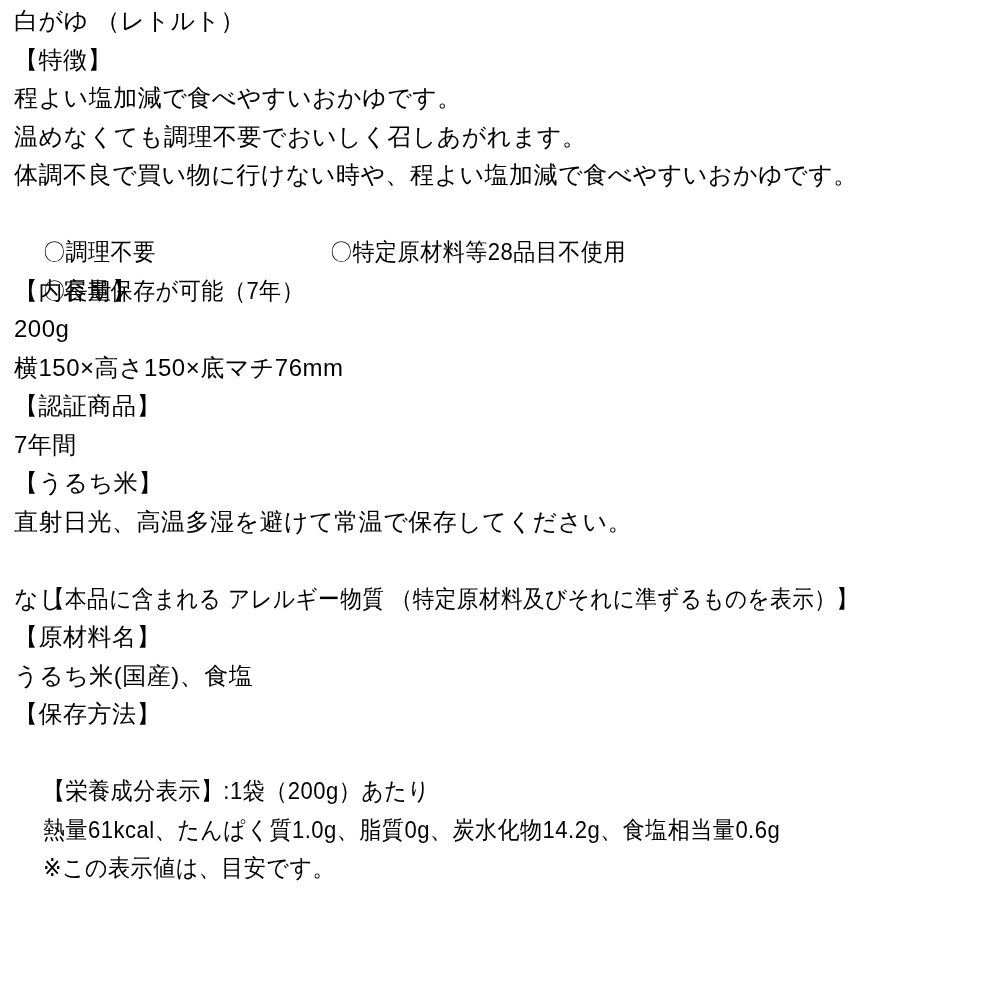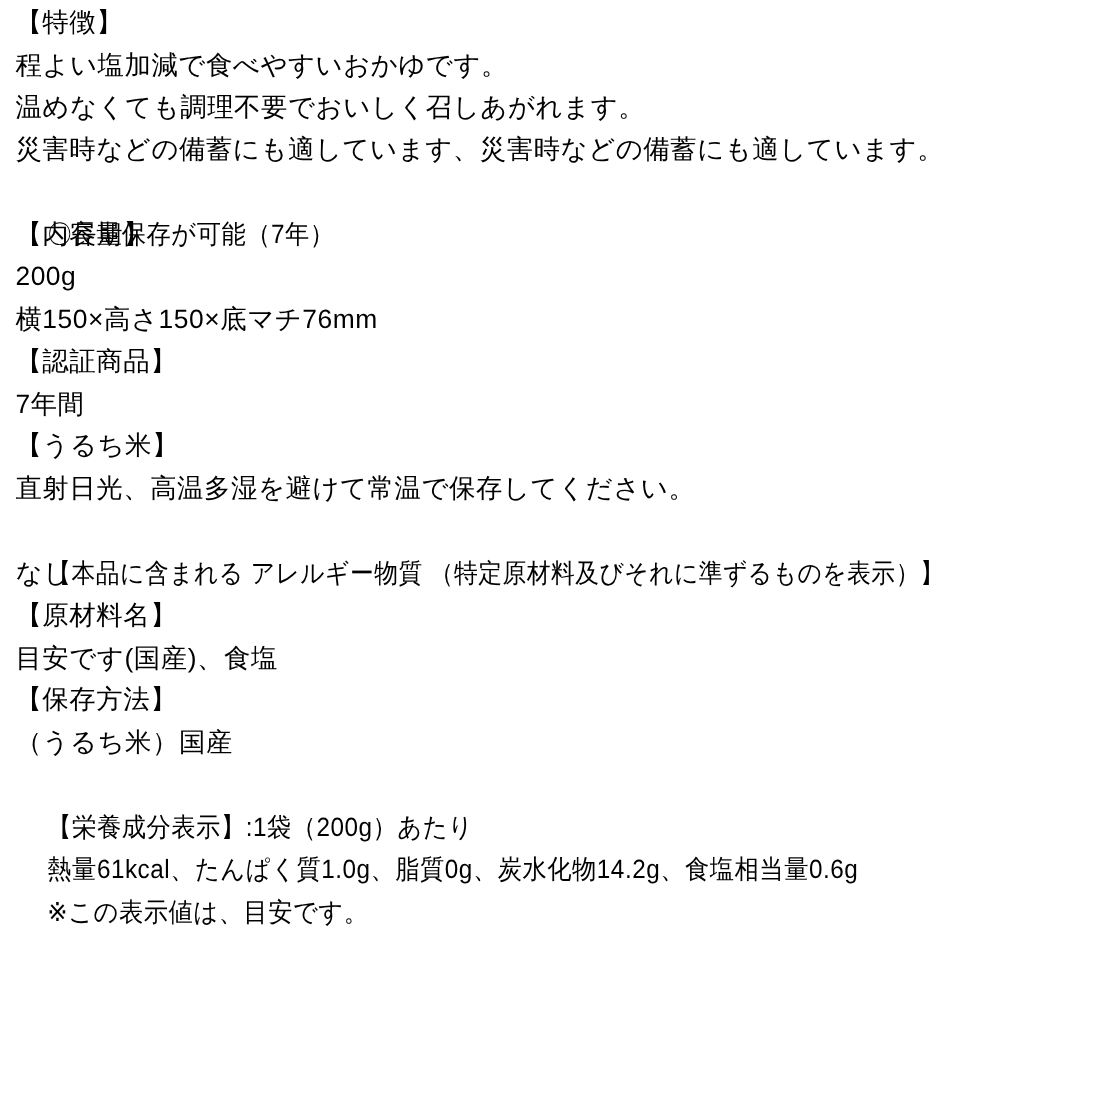--- a/index.html
+++ b/index.html
@@ -42,26 +42,30 @@
   }
   .bullet-row .col2 {
     vertical-align: top;
   }
 </style>
 </head>
 <body>
 
 <div class="doc">
 
+  <div class="line">白がゆ （レトルト）</div>
 
   <div class="line">【特徴】</div>
   <div class="line">程よい塩加減で食べやすいおかゆです。</div>
   <div class="line">温めなくても調理不要でおいしく召しあがれます。</div>
-  <div class="line">災害時などの備蓄にも適しています、災害時などの備蓄にも適しています。</div>
+  <div class="line">体調不良で買い物に行けない時や、程よい塩加減で食べやすいおかゆです。</div>
 
+  <div class="line bullet-row">
+    <span class="col1"><span class="cond">〇調理不要</span></span><span class="col2 cond">〇特定原材料等28品目不使用</span>
+  </div>
   <div class="line bullet-row">
     <span class="col1"><span class="cond">〇長期保存が可能（7年）</span></span>
   </div>
 
   <div class="line">【内容量】</div>
   <div class="line">200g</div>
 
   <div class="line">横150×高さ150×底マチ76mm</div>
 
   <div class="line">【認証商品】</div>
@@ -69,24 +73,23 @@
 
   <div class="line">【うるち米】</div>
   <div class="line">直射日光、高温多湿を避けて常温で保存してください。</div>
 
   <div class="line">
     <span class="cond-strong">【本品に含まれる アレルギー物質 （特定原材料及びそれに準ずるものを表示）】</span>
   </div>
   <div class="line">なし</div>
 
   <div class="line">【原材料名】</div>
-  <div class="line">目安です(国産)、食塩</div>
+  <div class="line">うるち米(国産)、食塩</div>
 
   <div class="line">【保存方法】</div>
-  <div class="line">（うるち米）国産</div>
 
   <div class="line">
     <span class="cond">【栄養成分表示】:1袋（200g）あたり</span>
   </div>
   <div class="line">
     <span class="cond">熱量61kcal、たんぱく質1.0g、脂質0g、炭水化物14.2g、食塩相当量0.6g</span>
   </div>
   <div class="line">
     <span class="cond">※この表示値は、目安です。</span>
   </div>

